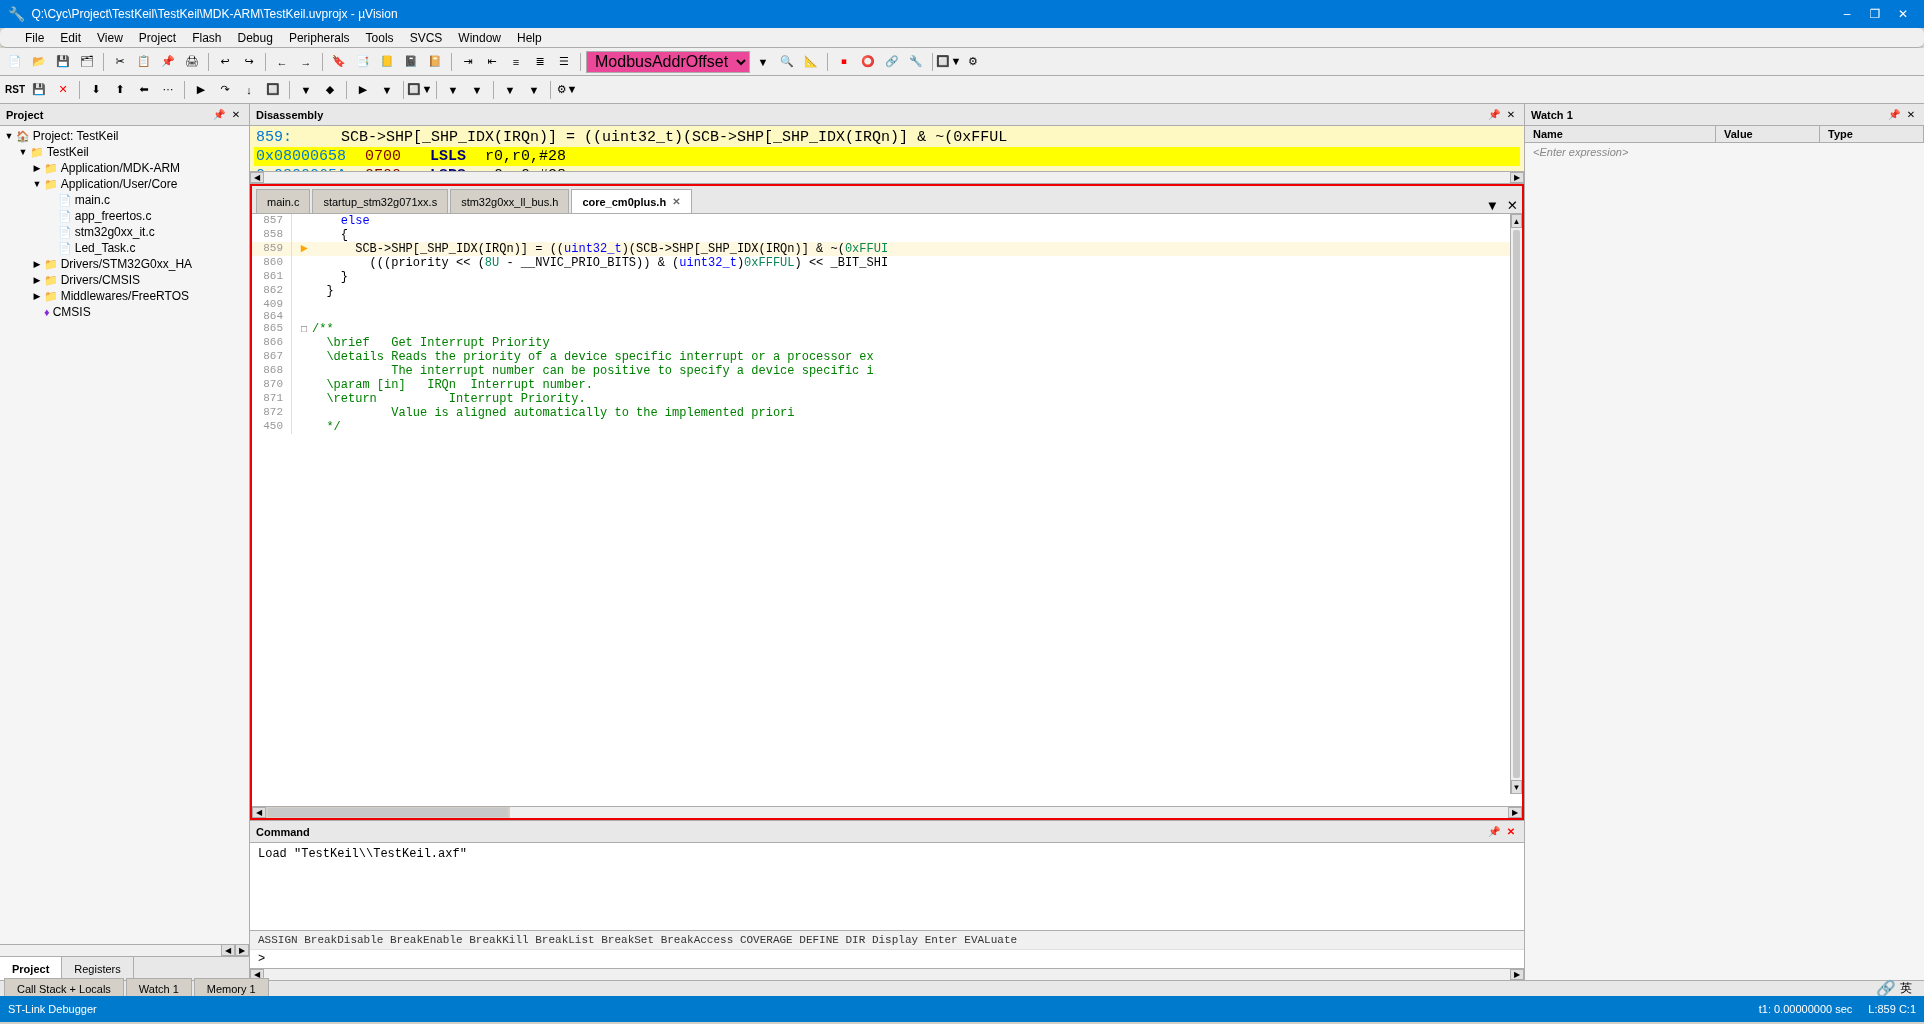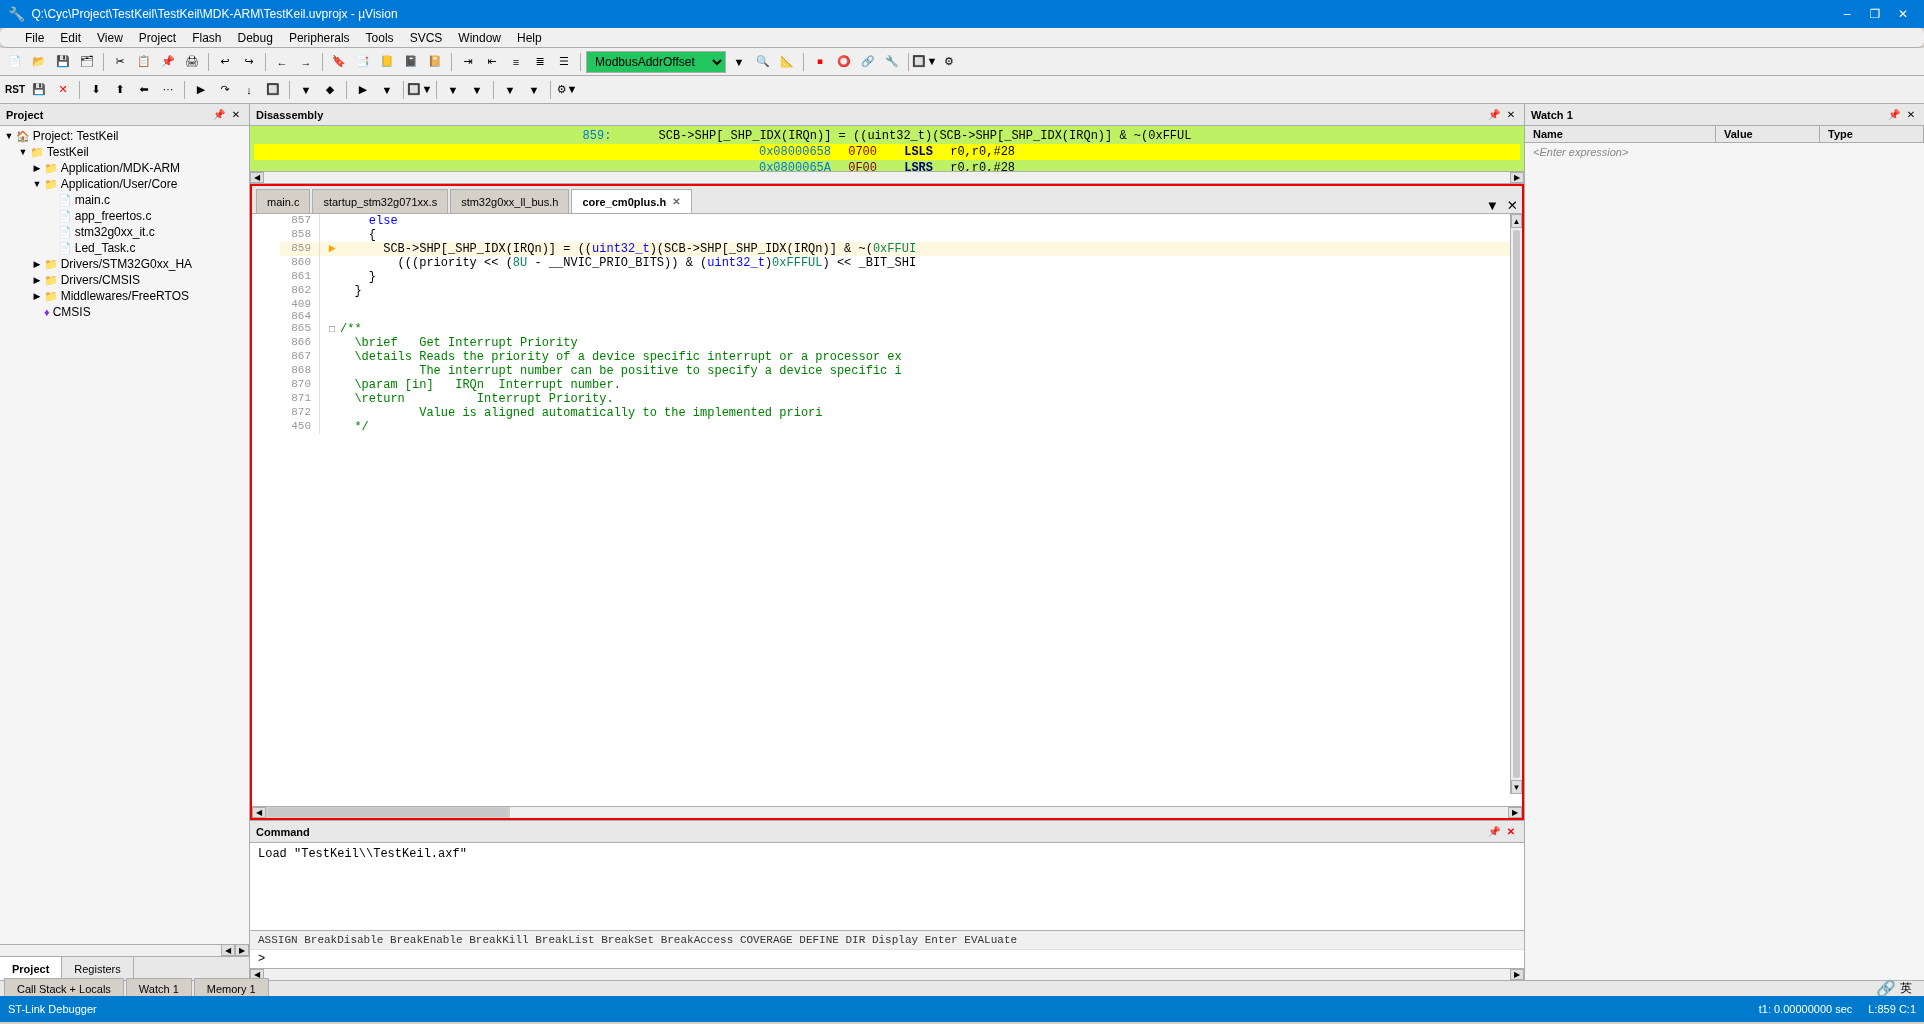--- a/index.html
+++ b/index.html
@@ -12,21 +12,21 @@
     #title-bar .win-btn { width: 26px; height: 22px; background: transparent; border: none; color: #fff; cursor: pointer; font-size: 12px; display: flex; align-items: center; justify-content: center; }
 
     
     #menu-bar { background: #f0f0f0; height: 20px; display: flex; align-items: center; padding: 0 17px; border-bottom: 1px solid #adadad; border-radius: 6px; }
     .menu-item { padding: 2px 8px; cursor: pointer; font-size: 12px; }
 
     
     #toolbar1, #toolbar2 { background: #f0f0f0; height: 28px; display: flex; align-items: center; padding: 2px 4px; border-bottom: 1px solid #adadad; gap: 2px; }
     .tb-btn { width: 22px; height: 22px; background: transparent; border: 1px solid transparent; cursor: pointer; display: flex; align-items: center; justify-content: center; font-size: 11px; }
     .tb-sep { width: 1px; height: 18px; background: #adadad; margin: 0 3px; }
-    .tb-dropdown { height: 22px; padding: 0 4px; border: 1px solid #adadad; background: #22c55e; font-size: 12px; min-width: 140px; }
+    .tb-dropdown { height: 22px; padding: 0 4px; border: 1px solid #adadad; background: #ec4899; font-size: 16px; min-width: 140px; }
 
     
     #main-layout { display: flex; height: calc(1024px - 28px - 22px - 28px - 28px - 26px - 26px); }
 
     
     #project-panel { width: 250px; background: #f5f5f5; border-right: 1px solid #adadad; display: flex; flex-direction: column; }
     .panel-header { background: #e8e8e8; padding: 3px 6px; font-size: 11px; font-weight: bold; display: flex; align-items: center; justify-content: space-between; border-bottom: 1px solid #adadad; height: 22px; }
     .panel-header-controls { display: flex; gap: 2px; }
     .panel-ctrl-btn { width: 14px; height: 14px; background: transparent; border: none; cursor: pointer; font-size: 10px; display: flex; align-items: center; justify-content: center; }
 
@@ -43,35 +43,35 @@
 
     
     #panel-tabs { height: 24px; border-top: 1px solid #adadad; display: flex; background: #e8e8e8; }
     .panel-tab { padding: 4px 12px; cursor: pointer; font-size: 11px; border-right: 1px solid #adadad; display: flex; align-items: center; gap: 4px; }
     .panel-tab.active { background: #fff; font-weight: bold; }
 
     
     #center-panel { flex: 1; display: flex; flex-direction: column; min-width: 0; }
 
     
-    #disassembly { height: 80px; background: #bef264; border-bottom: 1px solid #adadad; display: flex; flex-direction: column; }
+    #disassembly { height: 80px; background: #fef9c3; border-bottom: 1px solid #adadad; display: flex; flex-direction: column; }
     .dis-header { background: #e8e8e8; padding: 3px 6px; font-size: 11px; font-weight: bold; display: flex; align-items: center; justify-content: space-between; border-bottom: 1px solid #adadad; height: 22px; }
-    .dis-content { flex: 1; overflow: hidden; font-family: 'Courier New', monospace; font-size: 12px; padding: 2px 4px; text-align: center; }
+    .dis-content { flex: 1; overflow: hidden; font-family: 'Courier New', monospace; font-size: 15px; padding: 2px 4px; }
     .dis-row { white-space: nowrap; padding: 1px 2px; }
     .dis-row.highlighted { background: #ffff00; }
 
     
     #code-area { flex: 1; display: flex; flex-direction: column; min-height: 0; }
     .code-tabs { height: 28px; background: #e8e8e8; display: flex; align-items: flex-end; border-bottom: 1px solid #adadad; padding-left: 4px; }
     .code-tab { padding: 3px 10px; border: 1px solid #adadad; border-bottom: none; background: #d4d0c8; cursor: pointer; font-size: 11px; margin-right: 2px; display: flex; align-items: center; gap: 6px; height: 24px; }
     .code-tab.active { background: #fff; font-weight: bold; }
     .tab-close { font-size: 10px; cursor: pointer; opacity: 0.6; }
     .code-content { flex: 1; overflow: hidden; background: #fff; position: relative; display: flex; flex-direction: column; }
     #code-editor { flex: 1; overflow: auto; font-family: 'Courier New', monospace; font-size: 12px; }
-    .code-line { display: flex; white-space: pre; margin-left: 28px; }
+    .code-line { display: flex; white-space: pre; }
     .line-num { color: #999; min-width: 40px; text-align: right; padding-right: 8px; user-select: none; border-right: 1px solid #e0e0e0; margin-right: 4px; font-size: 11px; }
     .line-gutter { width: 16px; text-align: center; }
     .line-content { flex: 1; }
     .fold-icon { color: #666; font-size: 10px; cursor: pointer; }
 
     
     .kw { color: #0000ff; }
     .cm { color: #008000; }
     .num { color: #098658; }
     .hex { color: #098658; }

